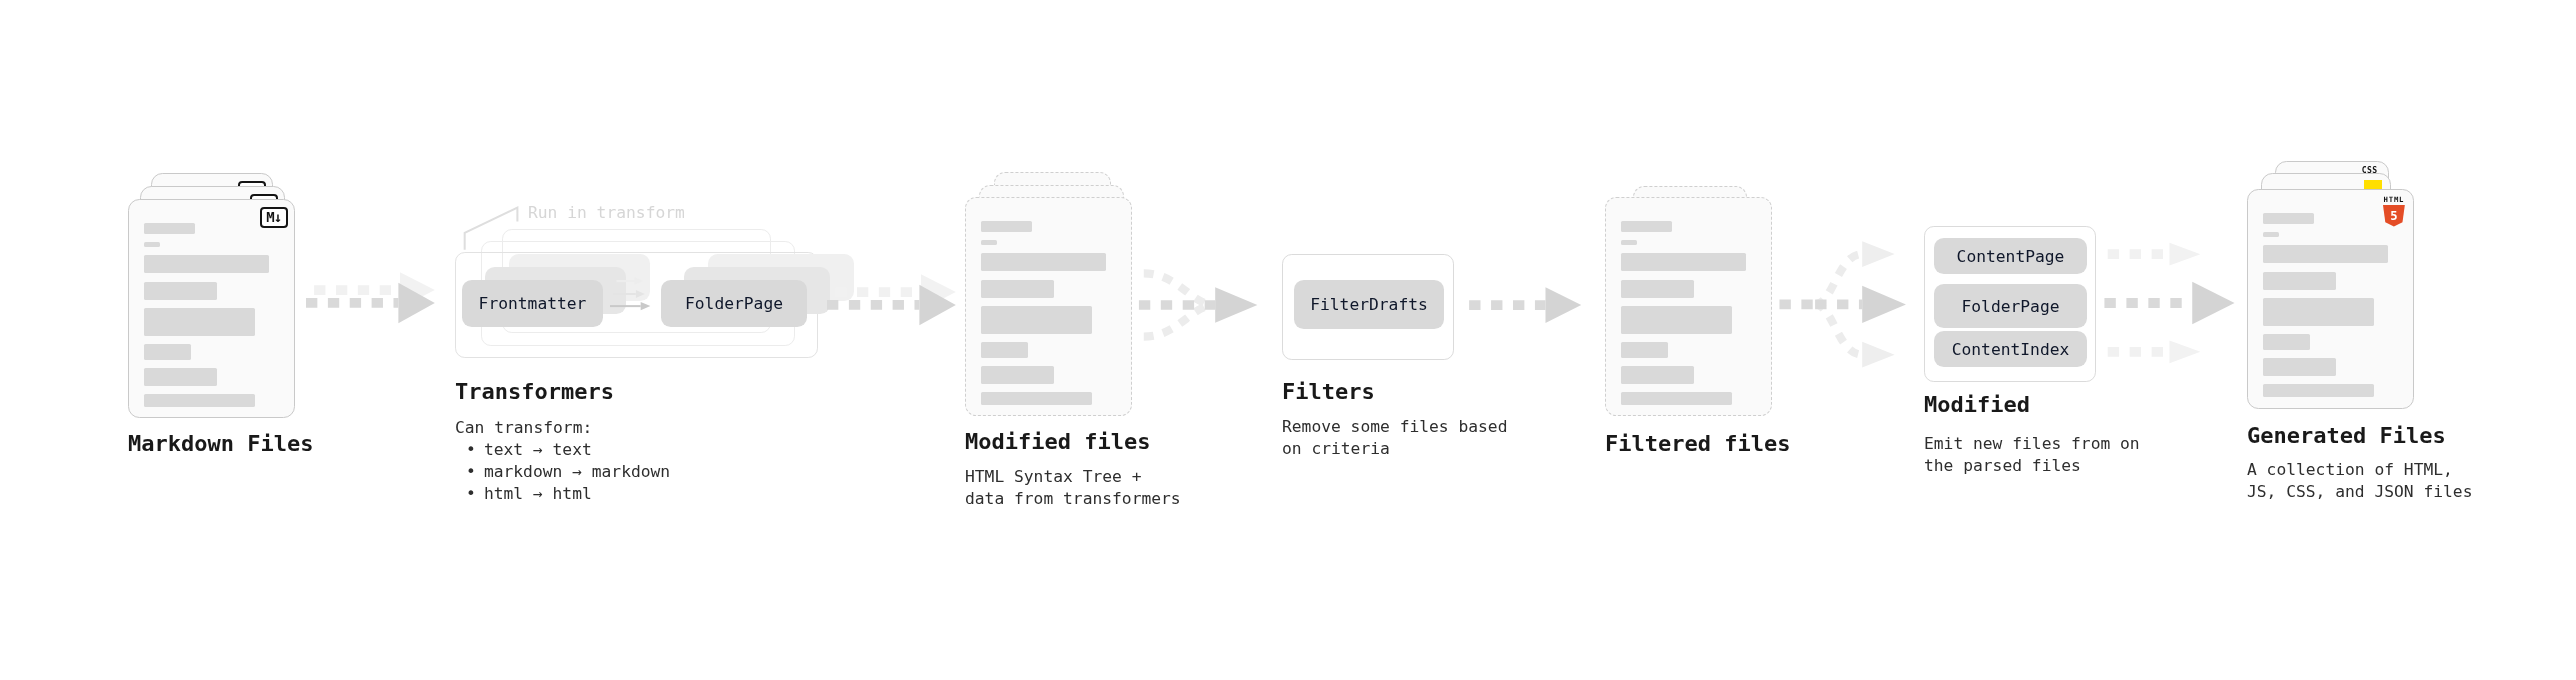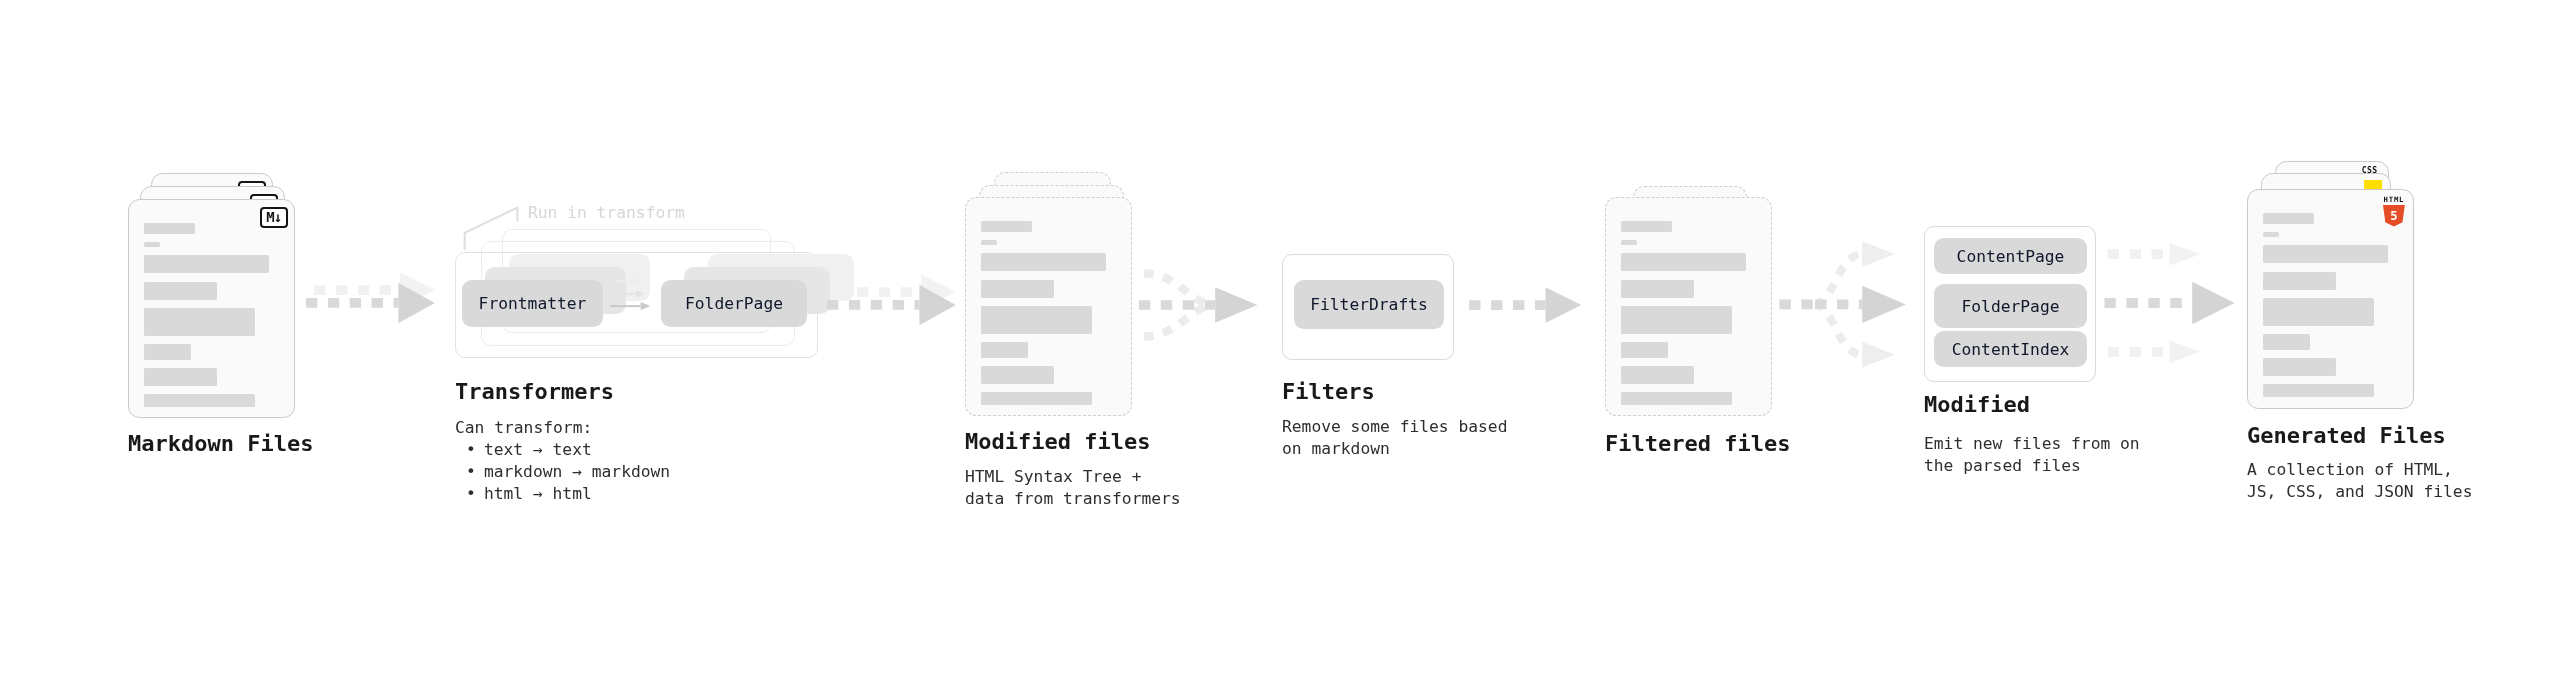--- a/index.html
+++ b/index.html
@@ -165,21 +165,21 @@
     <path class="curve c-faint" d="M 12,92 C 55,92 70,53 100,53"></path>
     <line class="dashline c-main" x1="6" y1="53" x2="100" y2="53"></line>
     <polygon class="h-main" points="100,31 152,53 100,75"></polygon>
   </svg>
 
   <section>
     <div class="solid-container" style="left:1282px;top:254px;width:172px;height:106px"></div>
     <div class="step-btn" style="left:1294px;top:280px;width:150px;height:49px">FilterDrafts</div>
     <div class="stage-label" style="left:1282px;top:379px">Filters</div>
     <div class="stage-desc" style="left:1282px;top:416px">Remove some files based
-on markdown</div>
+on criteria</div>
   </section>
 
   <svg class="flow" style="left:1464px;top:279px" width="124" height="52" viewBox="0 0 152 64">
     <line class="dashline c-main" x1="6" y1="32" x2="100" y2="32"></line>
     <polygon class="h-main" points="100,10 144,32 100,54"></polygon>
   </svg>
 
   <section>
     <div class="doc-card dashed" style="left:1633px;top:186px;width:114px;height:219px"></div>
     <div class="doc-card dashed" style="left:1605px;top:197px;width:167px;height:219px">

